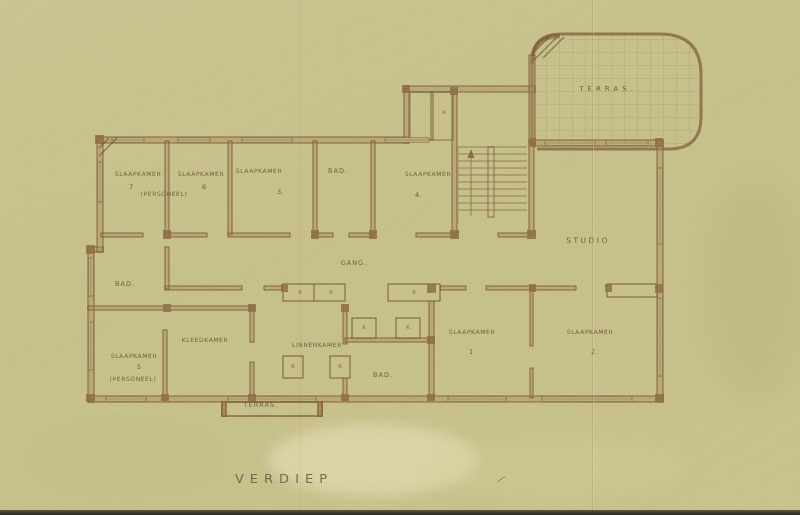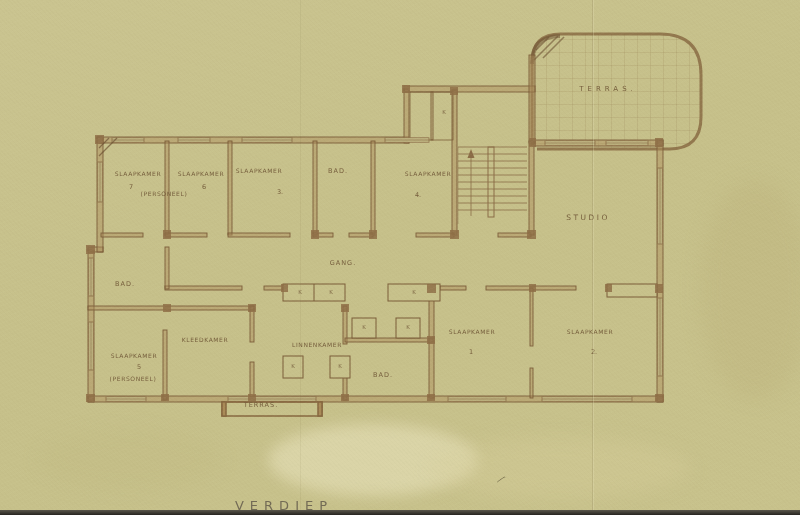--- a/index.html
+++ b/index.html
@@ -9,35 +9,35 @@
     font-family:"DejaVu Sans",sans-serif;
   }
   .grain{position:absolute;inset:0;pointer-events:none;opacity:.5;
     background:
       repeating-linear-gradient(47deg, rgba(120,112,70,.05) 0 1px, transparent 1px 3px),
       repeating-linear-gradient(-23deg, rgba(255,250,210,.05) 0 1px, transparent 1px 4px);}
   .plan-svg{position:absolute;left:0;top:0;}
   .lbl{position:absolute;transform:translateX(-50%);white-space:nowrap;
        color:#6e5535;opacity:.92;font-size:6.5px;letter-spacing:1px;line-height:1;}
   .lbl.big{font-size:7px;letter-spacing:4px;}
-  .lbl.med{font-size:7.5px;letter-spacing:2.5px;}
+  .lbl.med{font-size:7.5px;letter-spacing:2.5px;margin-top:23px;}
   .lbl.small{font-size:6px;letter-spacing:.6px;}
   .lbl.tiny{font-size:5.5px;letter-spacing:0;opacity:.8;}
   .lbl.num{font-size:6.5px;letter-spacing:0;}
   .stain{position:absolute;pointer-events:none;border-radius:50%;}
   .stain.s1{left:268px;top:424px;width:210px;height:72px;background:rgba(237,232,196,.5);filter:blur(7px);}
   .stain.s2{left:430px;top:438px;width:260px;height:60px;background:rgba(214,207,155,.35);filter:blur(9px);}
   .stain.s3{left:40px;top:430px;width:180px;height:60px;background:rgba(190,182,128,.25);filter:blur(9px);}
   .stain.s4{left:700px;top:180px;width:110px;height:220px;background:rgba(180,170,115,.22);filter:blur(10px);}
   .crease-v{position:absolute;top:0;bottom:0;width:1px;pointer-events:none;}
   .crease-v.c1{left:592px;background:rgba(95,80,45,.14);box-shadow:1px 0 0 rgba(235,230,190,.25);}
   .crease-v.c2{left:300px;background:rgba(95,80,45,.07);}
   .mark{position:absolute;left:498px;top:478px;width:10px;height:7px;pointer-events:none;
         border-top:1.5px solid rgba(70,60,40,.55);transform:rotate(-35deg);border-radius:2px;}
-  .title{position:absolute;left:284px;top:499px;transform:translateX(-50%);
+  .title{position:absolute;left:284px;top:472px;transform:translateX(-50%);
          font-size:13px;letter-spacing:6px;color:#6a6250;opacity:.9;line-height:1;}
   .photo-edge{position:absolute;left:0;right:0;bottom:0;height:5px;
          background:linear-gradient(#5a564b,#262420);}
 </style>
 </head>
 <body>
 
 <div class="stage">
 
   <svg class="plan-svg" width="800" height="515" viewBox="0 0 800 515">
@@ -203,21 +203,21 @@
 
     <g stroke="#86673f" stroke-width="1.5" fill="none">
       <rect x="222" y="402" width="100" height="14"></rect>
       <rect x="222" y="402" width="4" height="14" fill="#a98a58"></rect>
       <rect x="318" y="402" width="4" height="14" fill="#a98a58"></rect>
     </g>
   </svg>
 
   <span class="lbl big" style="left:608px;top:86px">TERRAS.</span>
   <span class="lbl med" style="left:588px;top:214px">STUDIO</span>
-  <span class="lbl" style="left:343px;top:260px">GANG.</span>
+  <span class="lbl" style="left:354px;top:260px">GANG.</span>
 
   <span class="lbl small" style="left:138px;top:171px">SLAAPKAMER</span>
   <span class="lbl num" style="left:131px;top:184px">7</span>
   <span class="lbl small" style="left:164px;top:191px">(PERSONEEL)</span>
 
   <span class="lbl small" style="left:201px;top:171px">SLAAPKAMER</span>
   <span class="lbl num" style="left:204px;top:184px">6</span>
 
   <span class="lbl small" style="left:259px;top:168px">SLAAPKAMER</span>
   <span class="lbl num" style="left:280px;top:189px">3.</span>

